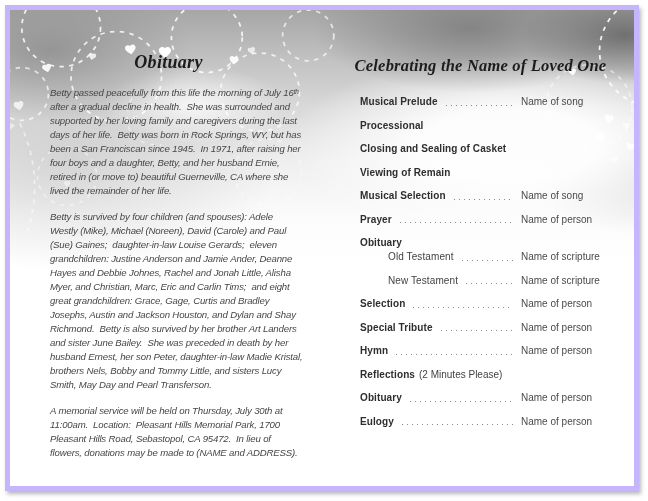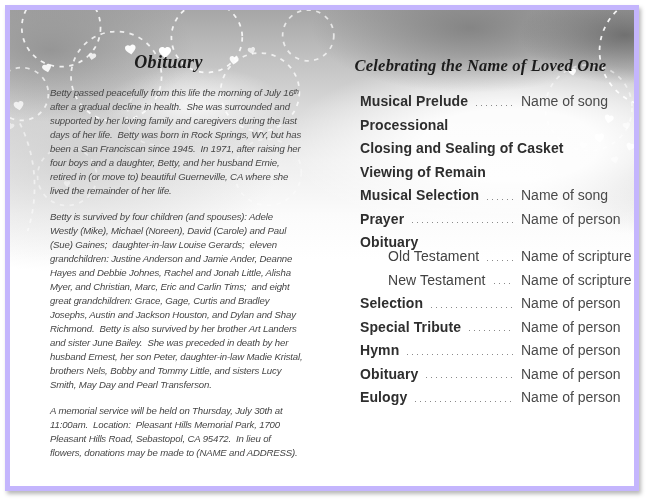--- a/index.html
+++ b/index.html
@@ -34,21 +34,21 @@
     font-family:"Liberation Serif", serif; font-style:italic; font-weight:bold;
     color:#1c1c1c; }
   .ltitle { top:42px; font-size:18px; letter-spacing:.3px; }
   .rtitle { top:46px; font-size:16.5px; letter-spacing:.2px;text-align:center; }
 
   .obit-text { position:absolute; top:76px; left:40px; width:253px;font-style:italic; }
   .obit-text p { font-size:9.6px; line-height:14px; letter-spacing:-0.15px;
                  color:#464646; white-space:pre-wrap; margin:0 0 12px 0; }
 
   .service-list { position:absolute; top:85px; left:33px; right:11px; }
-  .srow { display:flex; align-items:center; font-size:14px; line-height:13px;
+  .srow { display:flex; align-items:center; font-size:10px; line-height:13px;
           height:13px; margin-bottom:10.5px; }
   .srow.tight { margin-bottom:1px; }
   .srow.indent { margin-left:28px; }
   .slabel { font-weight:bold; color:#2e2e2e; letter-spacing:.1px; white-space:nowrap; }
   .srow.indent .slabel { font-weight:normal; color:#424242; }
   .ssuffix { margin-left:4px; color:#424242; white-space:nowrap; }
   .leader { flex:1 1 auto; height:2px; align-self:flex-end; margin:0 8px 2px 8px;
             background-image:repeating-linear-gradient(to right, #8a8a8a 0 1.3px, transparent 1.3px 5px);
             background-position:left bottom; background-size:100% 1.3px; background-repeat:no-repeat; }
   .svalue { flex:0 0 102px; width:102px; color:#4a4a4a; white-space:nowrap; }
@@ -176,20 +176,25 @@
     <span class="leader"></span>
     <span class="svalue">Name of person</span>
   </div>
           <div class="srow">
     <span class="slabel">Hymn</span>
 
     <span class="leader"></span>
     <span class="svalue">Name of person</span>
   </div>
           <div class="srow">
+    <span class="slabel">Reflections</span>
+    <span class="ssuffix">(2 Minutes Please)</span>
+
+  </div>
+          <div class="srow">
     <span class="slabel">Obituary</span>
 
     <span class="leader"></span>
     <span class="svalue">Name of person</span>
   </div>
           <div class="srow">
     <span class="slabel">Eulogy</span>
 
     <span class="leader"></span>
     <span class="svalue">Name of person</span>

